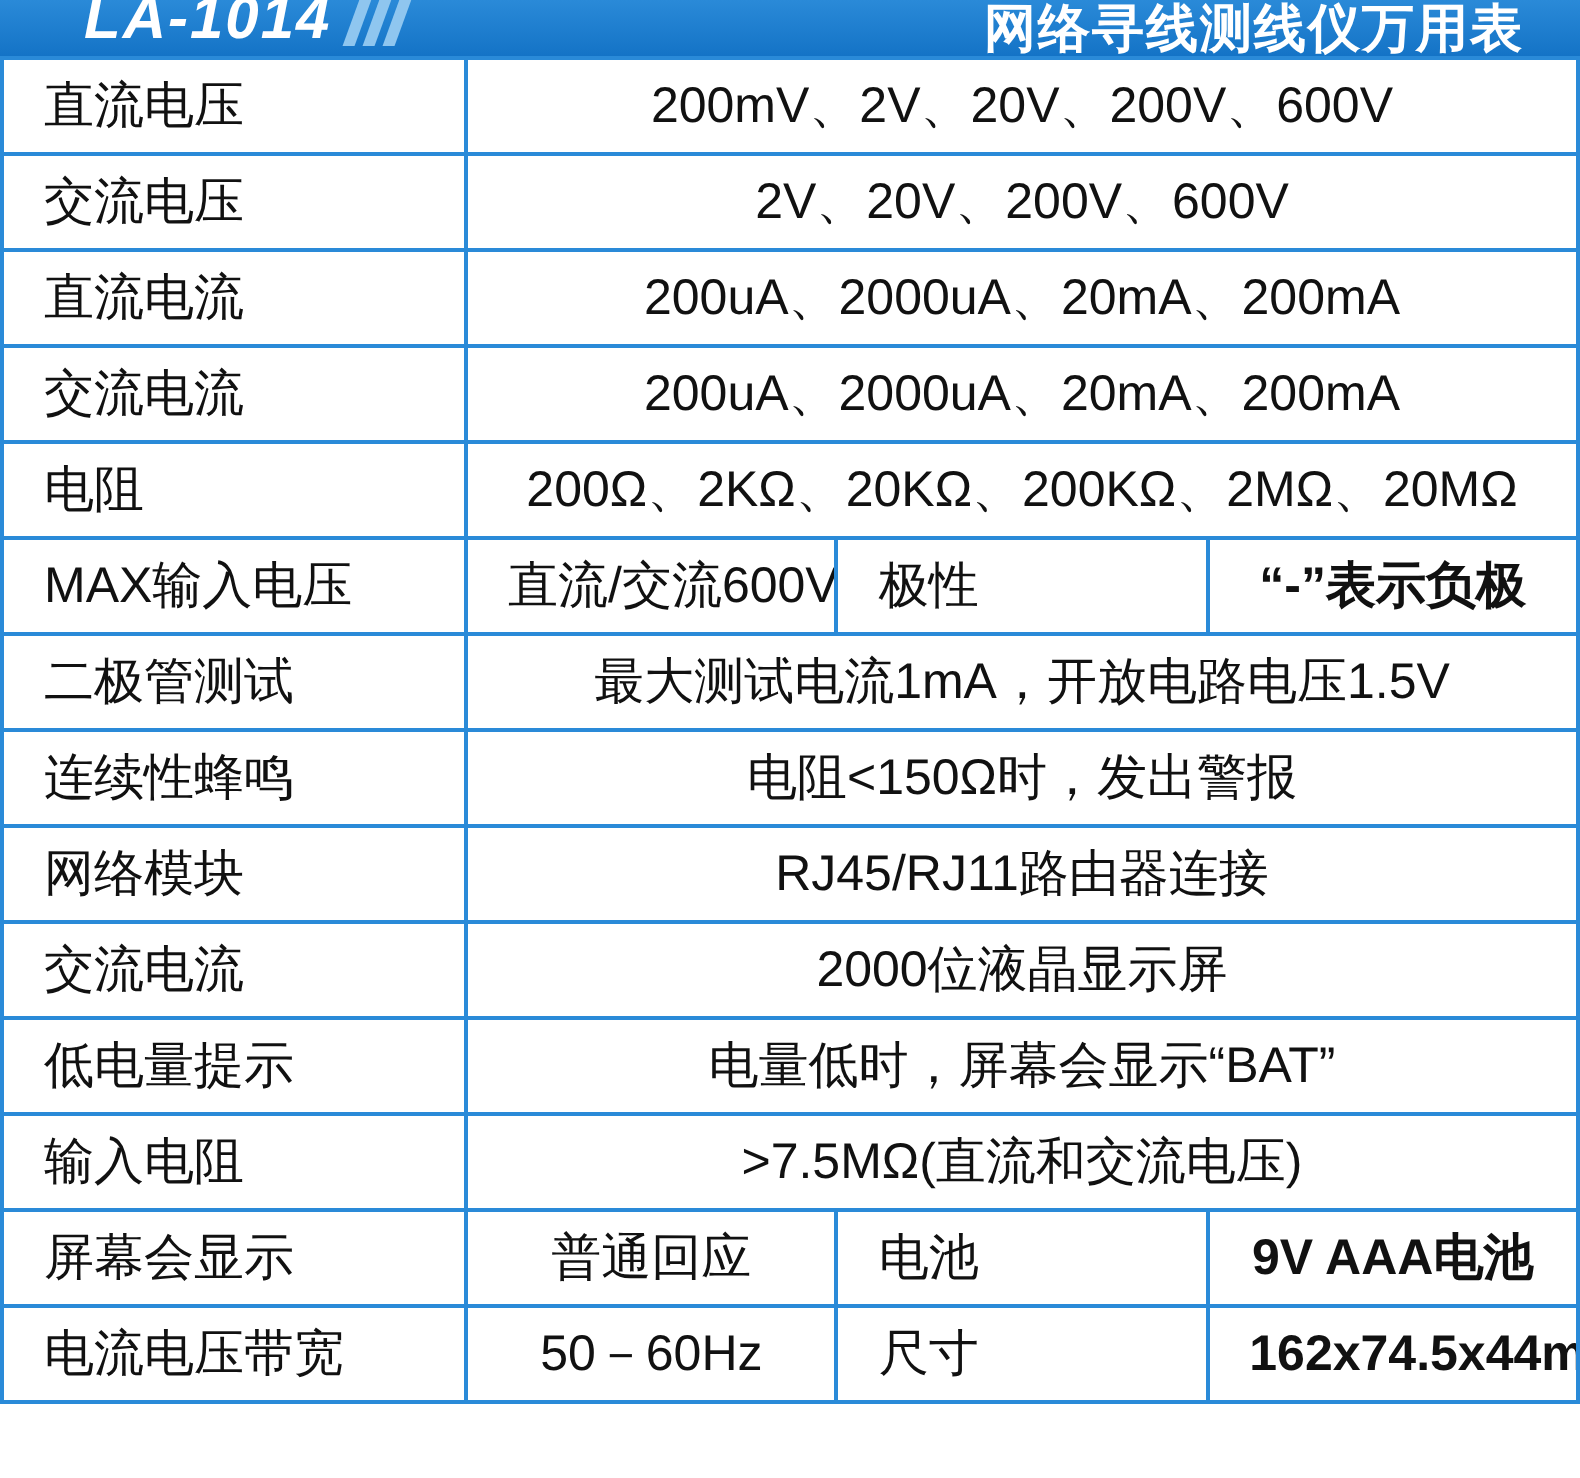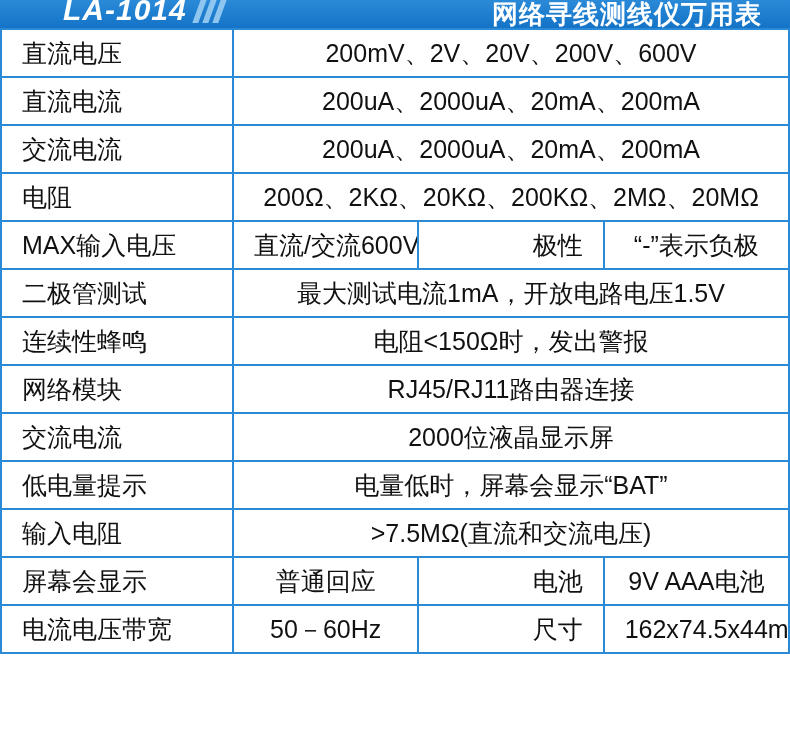--- a/index.html
+++ b/index.html
@@ -21,21 +21,20 @@
   }
   
   .banner {
     position: relative;
     height: 28px;
     background: #1b7fd4;
     background: linear-gradient(180deg, #2a8ad8 0%, #1473c6 100%);
     overflow: hidden;
     display: flex;
     align-items: center;
-    padding-left: 21px;
   }
   .banner-model {
     font-size: 30px;
     font-weight: bold;
     font-style: italic;
     color: #ffffff;
     letter-spacing: 1px;
     margin-left: 42px;
     line-height: 28px;
     white-space: nowrap;
@@ -90,47 +89,52 @@
     text-align: left;
     padding-left: 16px;
     background: #ffffff;
   }
   td.value {
     text-align: center;
     background: #ffffff;
     margin-top: 36px;
   }
   td.sublabel {
-    text-align: right;
+    text-align: left;
     width: 130px;
     margin-top: 20px;
   }
   td.subvalue {
     text-align: center;
     width: 240px;
+    font-weight: bold;
   }
 </style>
 </head>
 <body>
 
 <div class="sheet">
 
   <div class="banner">
     <div class="banner-model">LA-1014</div>
     <div class="slashes">
       <span></span><span></span><span></span>
     </div>
     <div class="banner-title">网络寻线测线仪万用表</div>
   </div>
 
   <table class="spec">
     <tbody>
       <tr>
         <td class="label">直流电压</td>
         <td class="value" colspan="3">200mV、2V、20V、200V、600V</td>
+      </tr>
+      <tr>
+        <td class="label">交流电压</td>
+        <td class="value" colspan="3">2V、20V、200V、600V</td>
       </tr>
       <tr>
         <td class="label">直流电流</td>
         <td class="value" colspan="3">200uA、2000uA、20mA、200mA</td>
       </tr>
       <tr>
         <td class="label">交流电流</td>
         <td class="value" colspan="3">200uA、2000uA、20mA、200mA</td>
       </tr>
       <tr>

